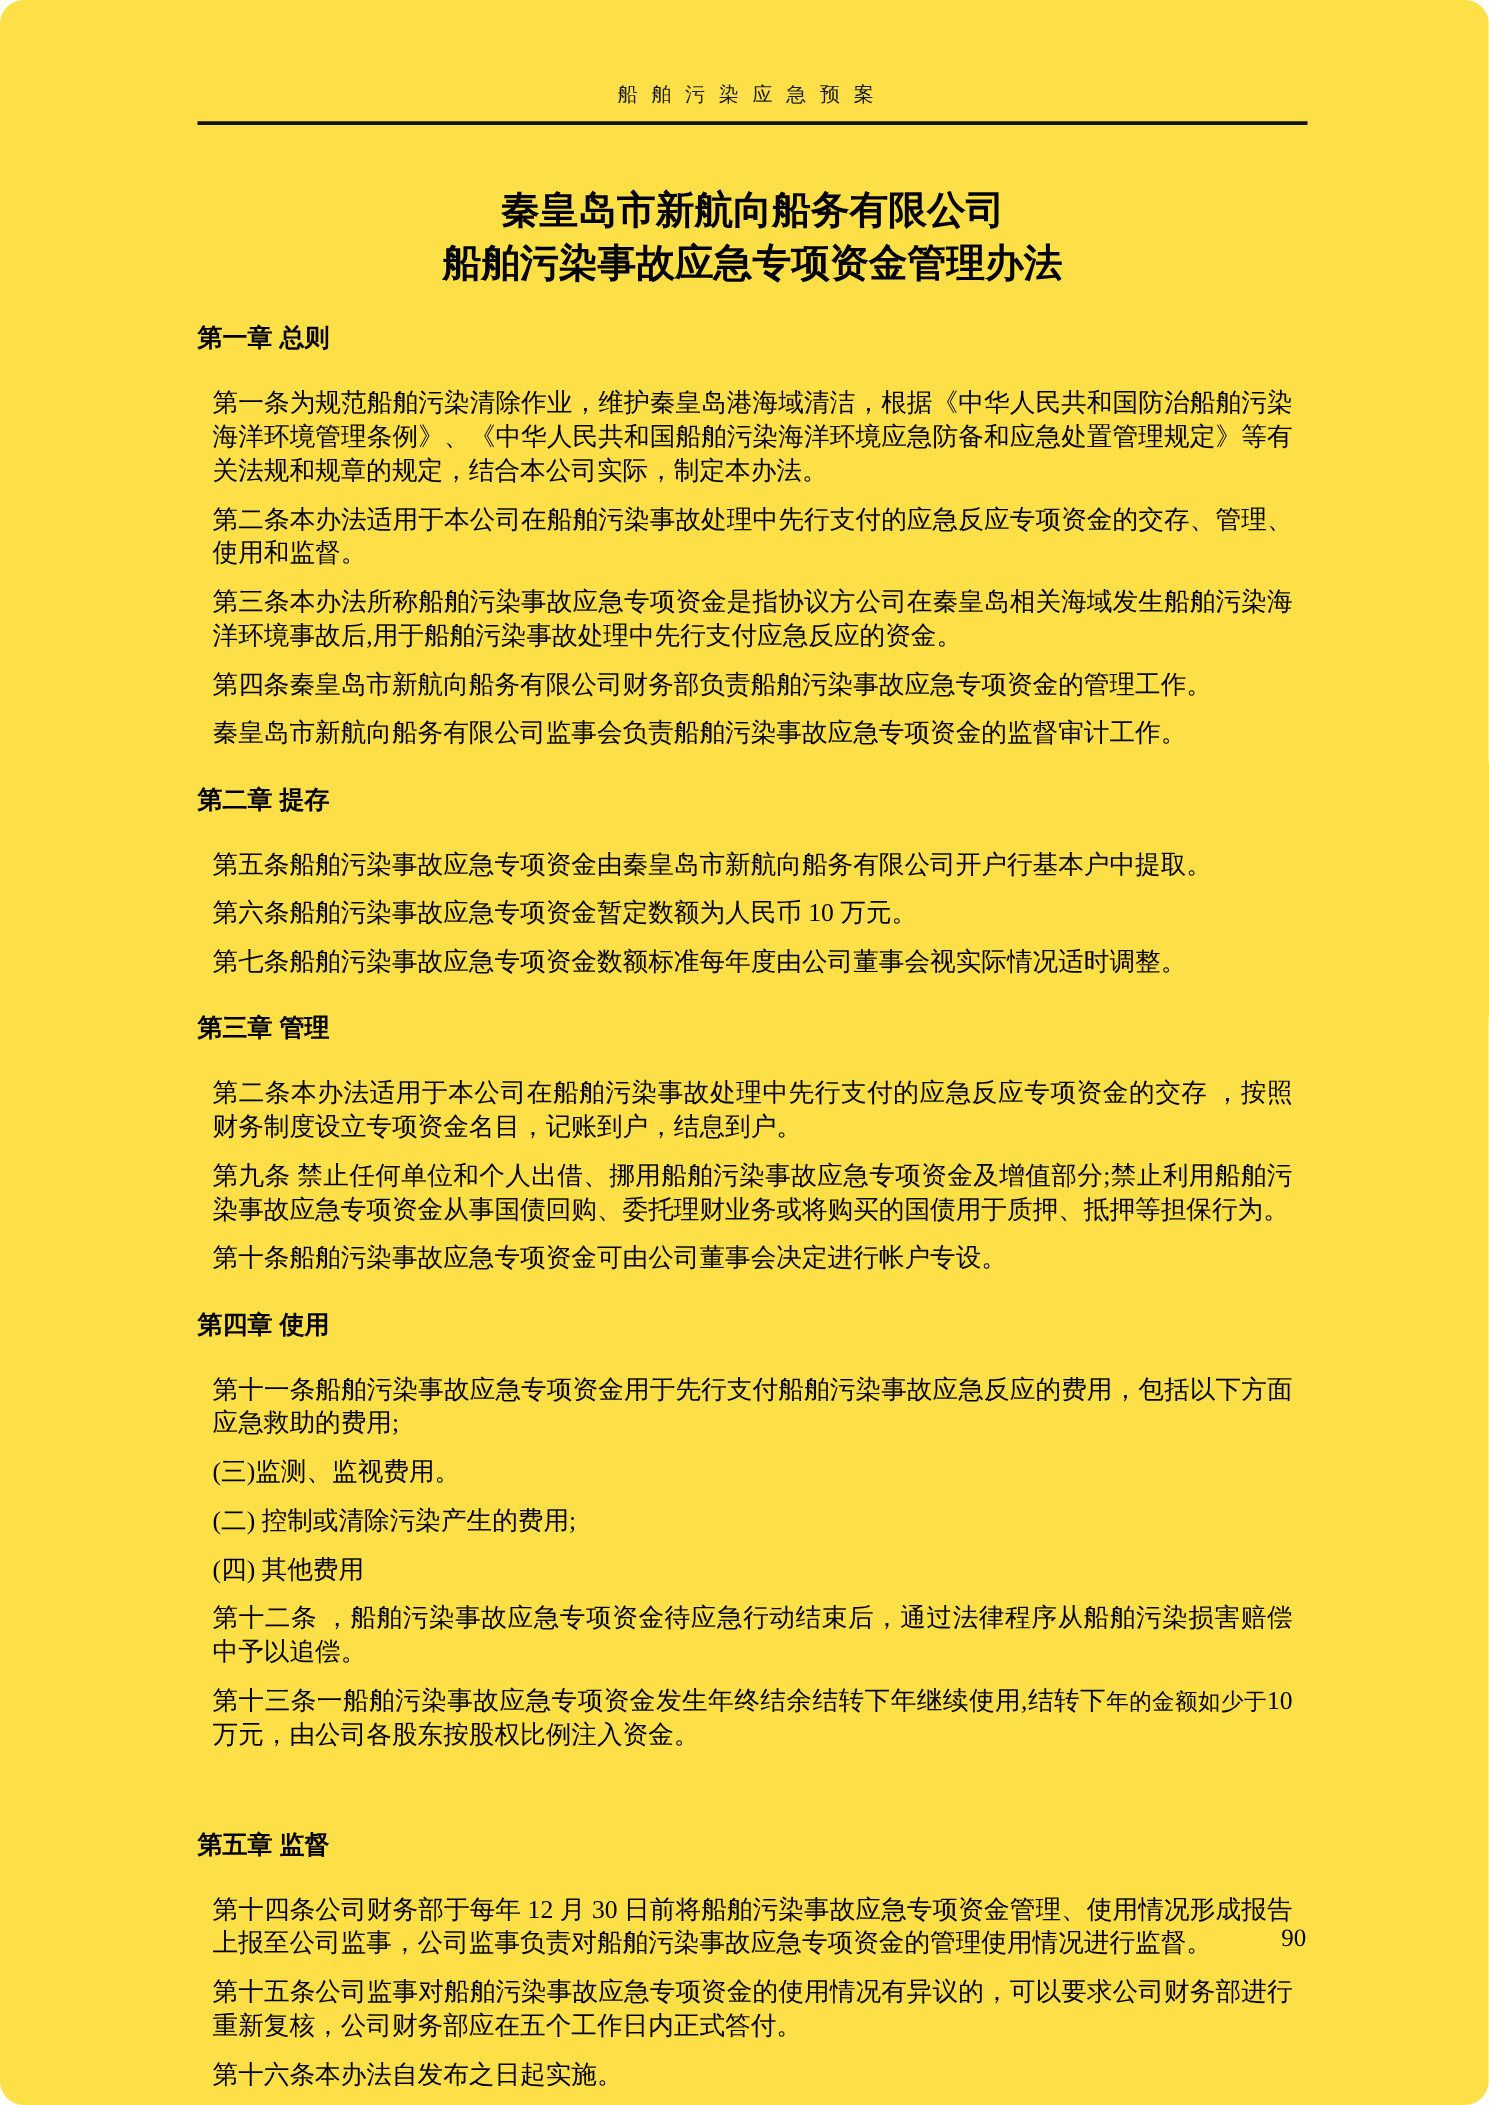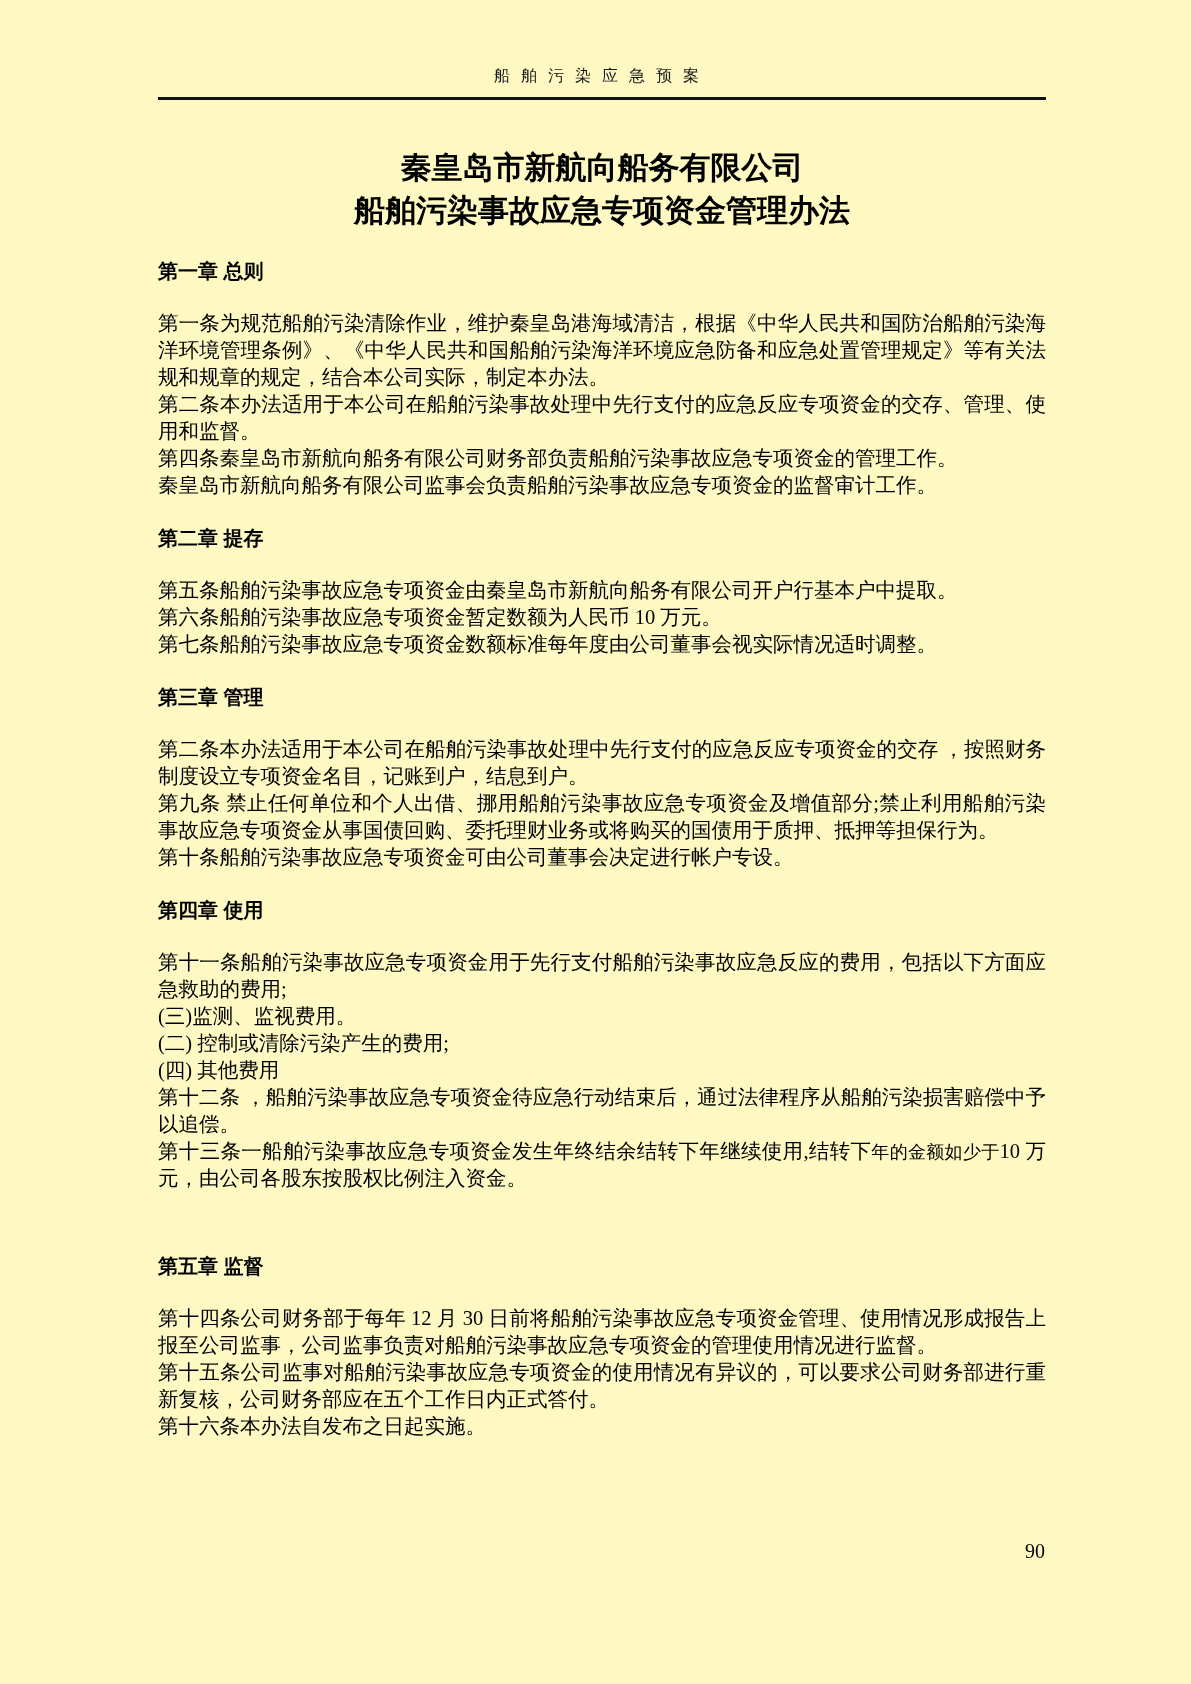--- a/index.html
+++ b/index.html
@@ -4,24 +4,25 @@
 <style>
   html, body {
     margin: 0;
     padding: 0;
     background: #ffffff;
   }
   .page {
     position: relative;
     width: 1191px;
     height: 1684px;
-    background: #fef9c3;
+    background: #fde047;
     color: #000000;
     font-family: "Liberation Serif", "DejaVu Serif", serif;
     overflow: hidden;
+    border-radius: 19px;
   }
   .content {
     position: absolute;
     left: 158px;
     top: 66px;
     width: 888px;
   }
   .doc-header {
     text-align: center;
     font-size: 16px;
@@ -45,21 +46,21 @@
     font-family: "Liberation Sans", "DejaVu Sans", sans-serif;
     font-weight: 700;
     font-size: 20px;
     line-height: 28px;
     margin: 25px 0 25px 0;
   }
   .chapter-heading.gap-before {
     margin-top: 60px;
   }
   .body-par {
-    margin: 0;
+    margin: 12px;
     font-size: 20.5px;
     line-height: 27px;
     text-align: justify;
     text-align-last: left;
   }
   .alt-font {
     font-size: 18px;
     font-family: "DejaVu Serif", serif;
   }
   .page-number {
@@ -79,20 +80,21 @@
     <div class="doc-header">
       <span>船舶污染应急预案</span>
     </div>
 
     <div class="doc-title first">秦皇岛市新航向船务有限公司</div>
     <div class="doc-title">船舶污染事故应急专项资金管理办法</div>
 
     <div class="chapter-heading">第一章 总则</div>
     <p class="body-par">第一条为规范船舶污染清除作业，维护秦皇岛港海域清洁，根据《中华人民共和国防治船舶污染海洋环境管理条例》、《中华人民共和国船舶污染海洋环境应急防备和应急处置管理规定》等有关法规和规章的规定，结合本公司实际，制定本办法。</p>
     <p class="body-par">第二条本办法适用于本公司在船舶污染事故处理中先行支付的应急反应专项资金的交存、管理、使用和监督。</p>
+    <p class="body-par">第三条本办法所称船舶污染事故应急专项资金是指协议方公司在秦皇岛相关海域发生船舶污染海洋环境事故后,用于船舶污染事故处理中先行支付应急反应的资金。</p>
     <p class="body-par">第四条秦皇岛市新航向船务有限公司财务部负责船舶污染事故应急专项资金的管理工作。</p>
     <p class="body-par">秦皇岛市新航向船务有限公司监事会负责船舶污染事故应急专项资金的监督审计工作。</p>
 
     <div class="chapter-heading">第二章 提存</div>
     <p class="body-par">第五条船舶污染事故应急专项资金由秦皇岛市新航向船务有限公司开户行基本户中提取。</p>
     <p class="body-par">第六条船舶污染事故应急专项资金暂定数额为人民币 10 万元。</p>
     <p class="body-par">第七条船舶污染事故应急专项资金数额标准每年度由公司董事会视实际情况适时调整。</p>
 
     <div class="chapter-heading">第三章 管理</div>
     <p class="body-par">第二条本办法适用于本公司在船舶污染事故处理中先行支付的应急反应专项资金的交存 ，按照财务制度设立专项资金名目，记账到户，结息到户。</p>

